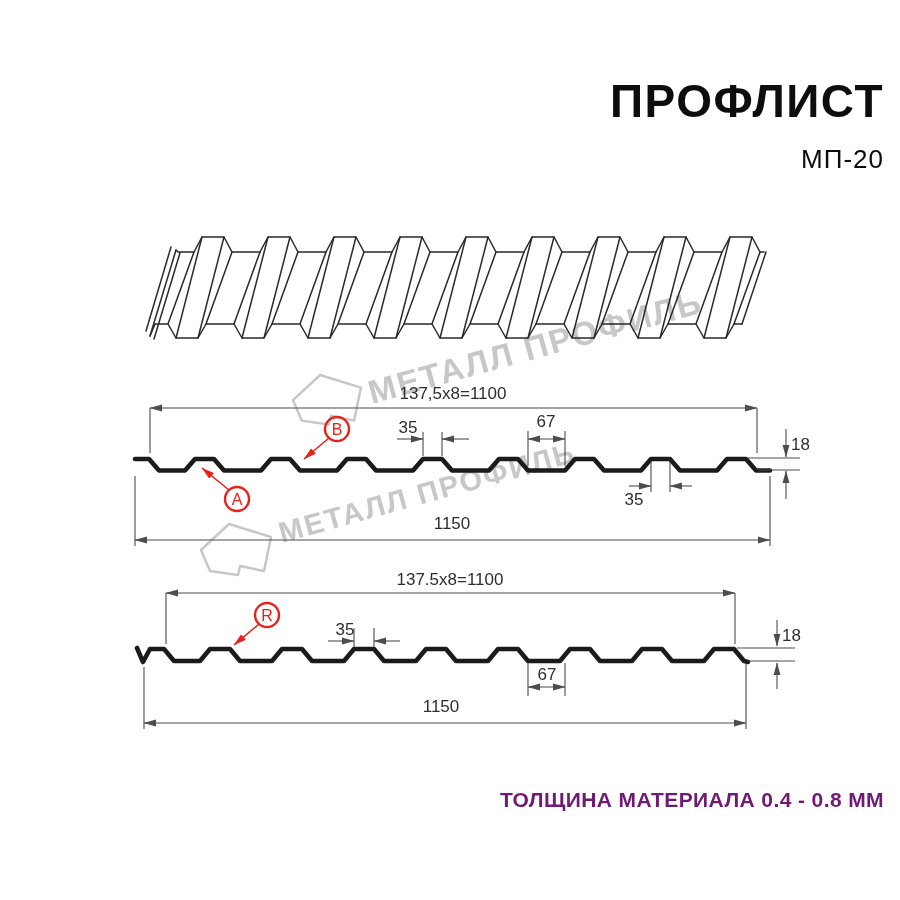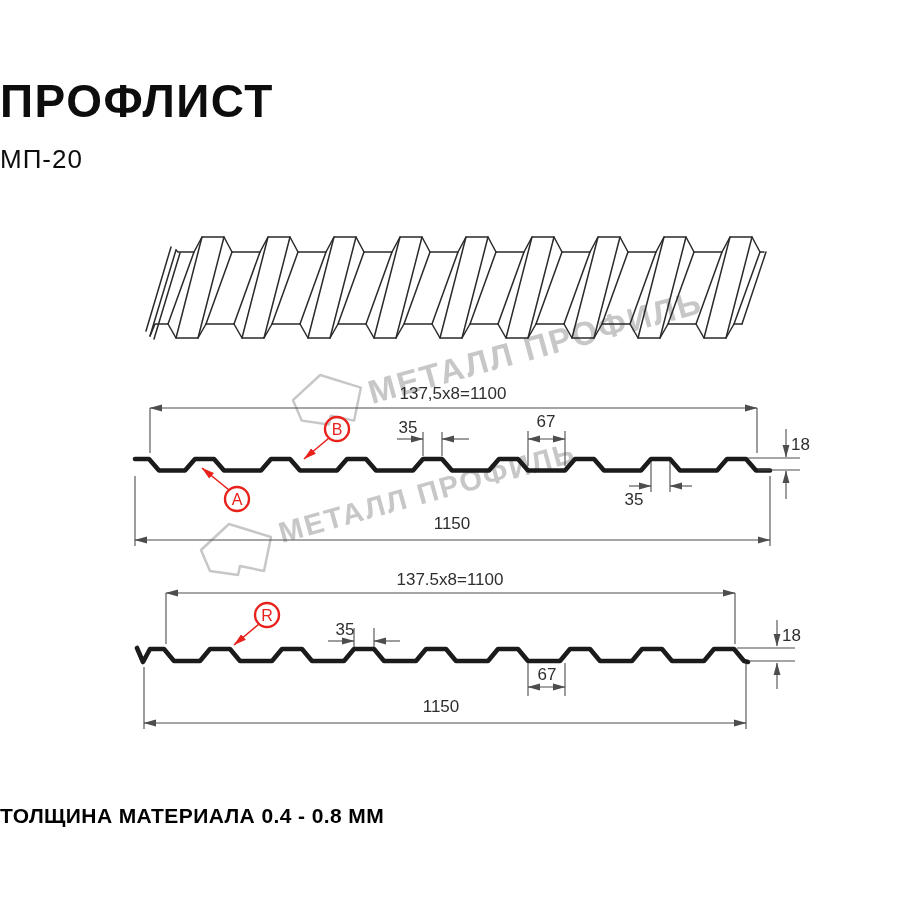--- a/index.html
+++ b/index.html
@@ -1,20 +1,20 @@
 <!DOCTYPE html>
 <html><head>
 <meta charset="utf-8">
 <style>
   html,body{margin:0;padding:0;background:#ffffff;}
   body{width:900px;height:900px;position:relative;font-family:"Liberation Sans",sans-serif;overflow:hidden;}
-  .hdr{position:absolute;left:0;width:884px;text-align:left;color:#0d0d0d;}
+  .hdr{position:absolute;left:0;width:884px;text-align:right;color:#0d0d0d;}
   #title{top:74px;font-size:46px;font-weight:800;letter-spacing:1.5px;}
   #subtitle{top:132px;font-size:26px;font-weight:500;letter-spacing:1px;margin-top:12px;}
-  #footer{top:788px;font-size:21px;font-weight:600;letter-spacing:0.4px;color:#000000;margin-top:16px;}
+  #footer{top:788px;font-size:21px;font-weight:600;letter-spacing:0.4px;color:#701a75;}
   svg{position:absolute;left:0;top:0;}
   .thin{stroke:#2a2a2a;stroke-width:1.5;fill:none;stroke-linejoin:round;stroke-linecap:round;}
   .prof{stroke:#1b1b1b;stroke-width:4.6;fill:none;stroke-linejoin:round;stroke-linecap:round;}
   .dim{stroke:#4d4d4d;stroke-width:1.1;fill:none;}
   .dimtxt{font-family:"Liberation Sans",sans-serif;font-size:17px;fill:#2e2e2e;}
   .mid{text-anchor:middle;}
   .redc{stroke:#e8211a;stroke-width:2.4;fill:none;}
   .redl{stroke:#e8211a;stroke-width:1.6;fill:none;}
   .redtxt{font-family:"Liberation Sans",sans-serif;font-size:16px;font-weight:500;fill:#e8211a;text-anchor:middle;}
   .wmtxt{font-family:"Liberation Sans",sans-serif;font-weight:700;fill:#c7c7c7;letter-spacing:2px;}

